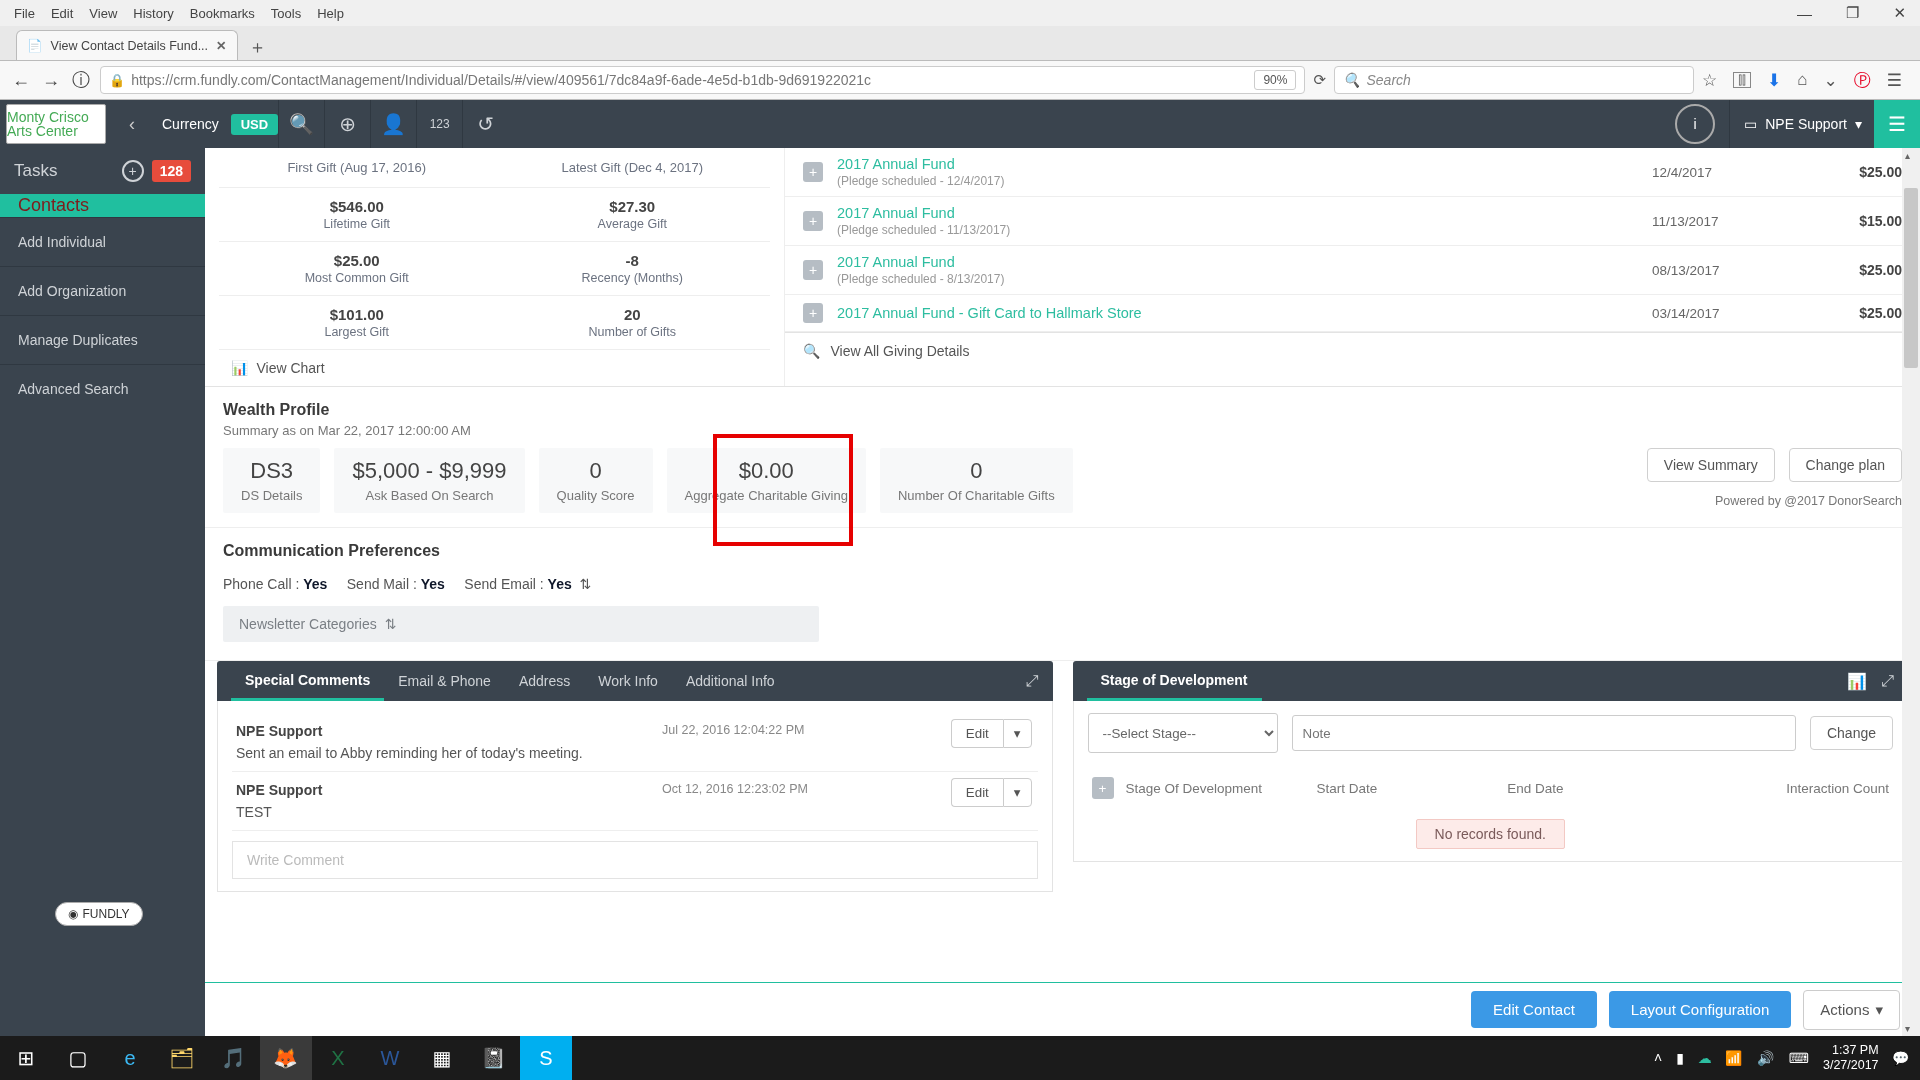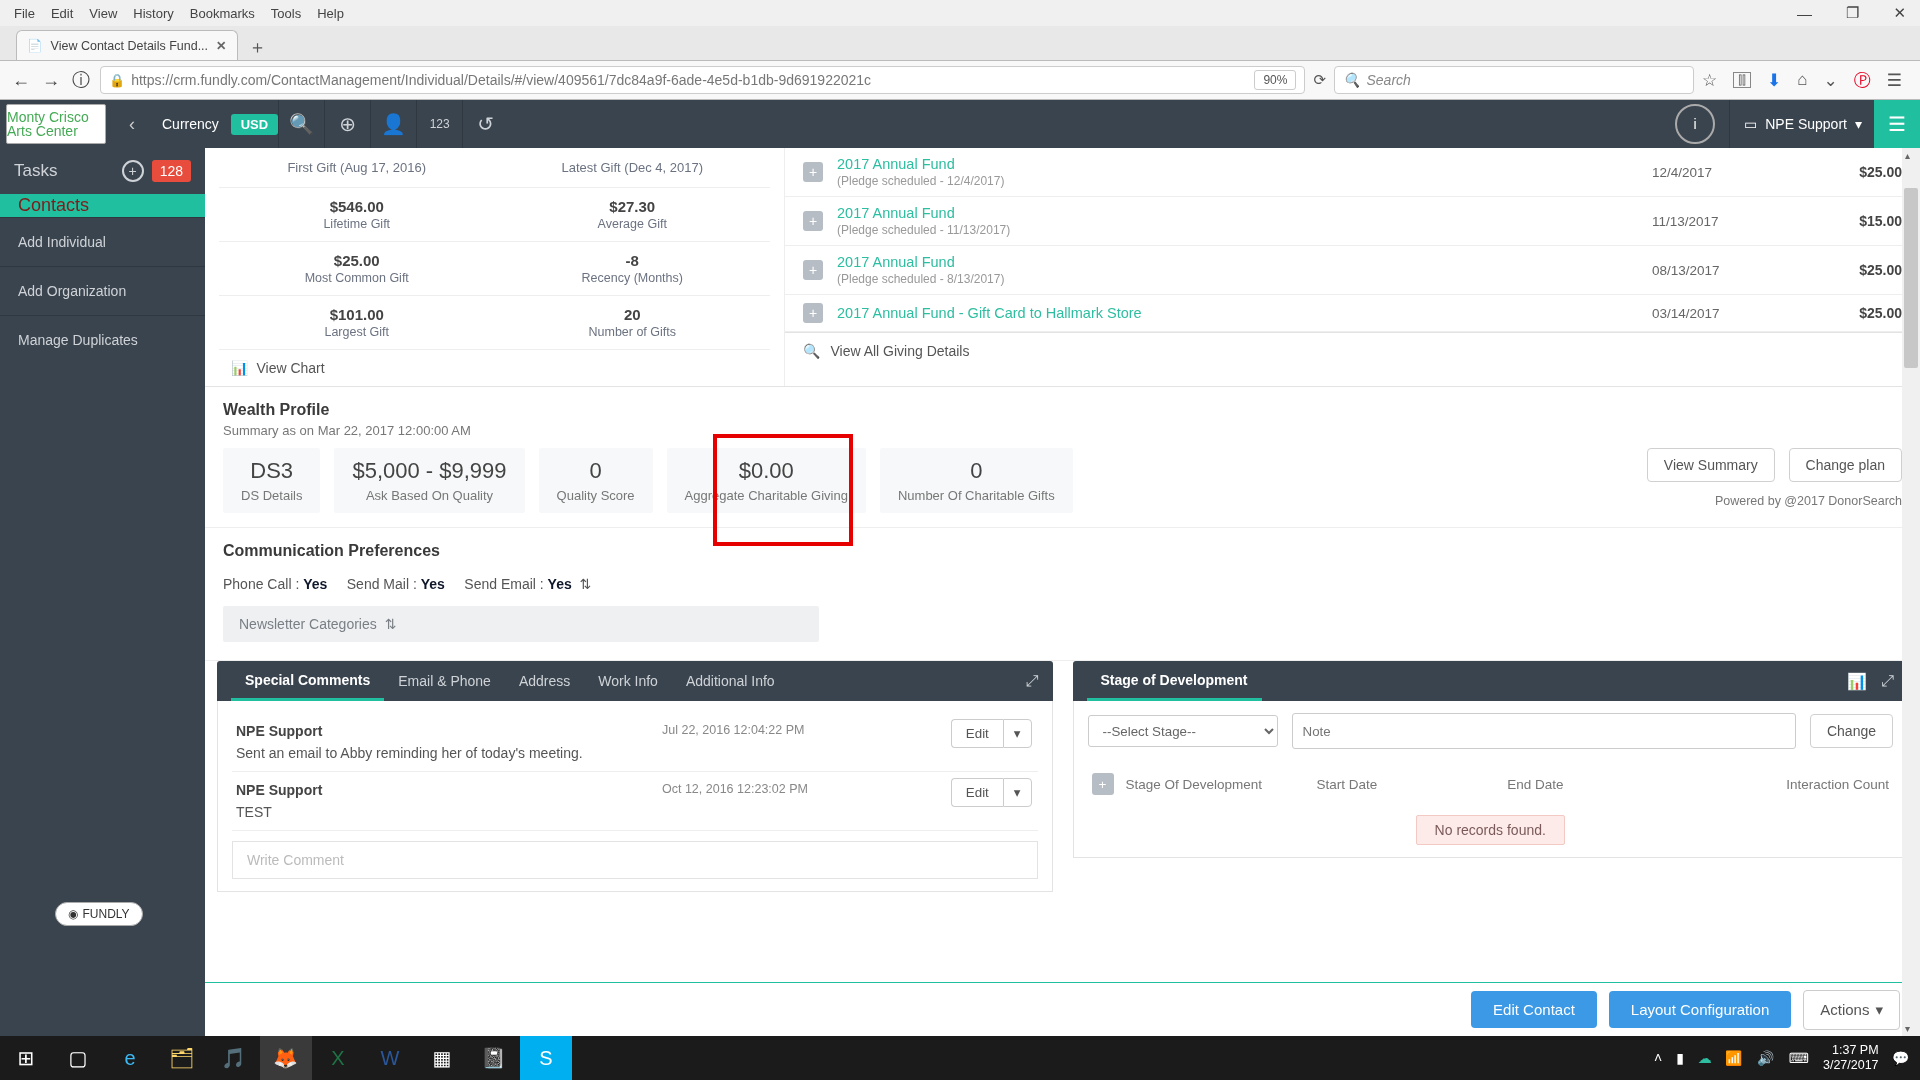--- a/index.html
+++ b/index.html
@@ -40,21 +40,21 @@
 .app-topbar .info { width: 40px; height: 40px; border: 2px solid #aaa; border-radius: 50%; display: flex; align-items: center; justify-content: center; margin-right: 14px; }
 .app-topbar .user { display: flex; align-items: center; gap: 8px; margin-right: 12px; border-left: 1px solid #2f3841; padding-left: 14px; height: 48px; }
 .app-topbar .hamb { width: 46px; height: 48px; background: #20bf9f; display: flex; align-items: center; justify-content: center; font-size: 20px; }
 
 
 .app-body { display: flex; height: calc(100% - 26px - 34px - 40px - 48px - 44px); }
 .sidebar { width: 205px; background: #3a444e; color: #cfd3d7; font-size: 15px; position: relative; }
 .sidebar .tasks-row { display: flex; align-items: center; justify-content: space-between; padding: 12px 14px; font-size: 17px; }
 .sidebar .tasks-row .right { display: flex; align-items: center; gap: 8px; }
 .sidebar .tasks-row .plus { width: 22px; height: 22px; border: 2px solid #cfd3d7; border-radius: 50%; display: flex; align-items: center; justify-content: center; font-size: 14px; }
-.sidebar .tasks-row .count { background: #e74c3c; color: #fff; padding: 3px 8px; border-radius: 3px; font-size: 14px; font-weight: 400; }
+.sidebar .tasks-row .count { background: #e74c3c; color: #fff; padding: 3px 8px; border-radius: 3px; font-size: 14px; font-weight: 700; }
 .sidebar .active { background: #20bf9f; color: #7f1d1d; padding: 1px 18px; font-size: 18px; }
 .sidebar .item { padding: 16px 18px; border-top: 1px solid #2f3841; font-size: 14px; }
 .sidebar .fundly-tag { position: absolute; bottom: 110px; left: 55px; background: #fff; border: 1px solid #aaa; border-radius: 14px; padding: 4px 12px; font-size: 12px; color: #333; display: flex; align-items: center; gap: 4px; }
 
 .content { flex: 1; background: #fff; overflow: hidden; position: relative; display: flex; flex-direction: column; }
 
 
 .stat-row { display: flex; border-bottom: 1px solid #e3e3e3; }
 .gift-stats { width: 580px; padding: 0 14px; border-right: 1px solid #eee; }
 .gift-stats .grid { display: grid; grid-template-columns: 1fr 1fr; }
@@ -105,21 +105,21 @@
 .comment { border-bottom: 1px solid #eee; padding: 10px 4px; position: relative; }
 .comment .author { font-weight: 600; color: #444; }
 .comment .time { position: absolute; left: 430px; top: 10px; color: #888; font-size: 12.5px; }
 .comment .body { margin-top: 6px; color: #555; }
 .edit-btn { position: absolute; right: 6px; top: 6px; display: flex; }
 .edit-btn .main { border: 1px solid #ccc; border-right: none; padding: 6px 14px; border-radius: 4px 0 0 4px; background: #fff; color: #555; }
 .edit-btn .caret { border: 1px solid #ccc; padding: 6px 10px; border-radius: 0 4px 4px 0; background: #fff; color: #555; }
 .write-box { border: 1px solid #e3e3e3; margin-top: 10px; padding: 10px 14px; color: #bbb; font-size: 14px; }
 
 .stage-select { display: flex; gap: 14px; align-items: center; margin-bottom: 18px; }
-.stage-select select { height: 32px; padding: 0 10px; border: 1px solid #ccc; border-radius: 3px; color: #666; min-width: 190px; background: #fff; }
+.stage-select select { height: 40px; padding: 0 10px; border: 1px solid #ccc; border-radius: 3px; color: #666; min-width: 190px; background: #fff; }
 .stage-select input { height: 36px; padding: 0 10px; border: 1px solid #ccc; border-radius: 3px; flex: 1; }
 .stage-table-hdr { display: flex; color: #777; font-size: 13.5px; padding: 6px 4px; align-items: center; }
 .stage-table-hdr .plus-box { width: 22px; height: 22px; background: #b6bdc4; border-radius: 3px; color: #fff; display: flex; align-items: center; justify-content: center; margin-right: 12px; }
 .stage-table-hdr div { flex: 1; }
 .no-records { margin: 14px auto 0; background: #fdebe9; border: 1px solid #f3c9c4; padding: 6px 18px; color: #7a5a5a; font-size: 14px; width: fit-content; border-radius: 2px; }
 
 
 .action-bar { position: absolute; bottom: 44px; left: 205px; right: 0; height: 54px; background: #fff; border-top: 1px solid #20bf9f; display: flex; align-items: center; justify-content: flex-end; gap: 12px; padding-right: 20px; }
 .btn-blue { background: #3b99e6; color: #fff; border: none; border-radius: 4px; padding: 10px 22px; font-size: 15px; }
 .btn-outline { background: #fff; border: 1px solid #ccc; color: #555; border-radius: 4px; padding: 10px 16px; font-size: 15px; display: flex; align-items: center; gap: 6px; }
@@ -217,20 +217,21 @@
       <span>Tasks</span>
       <span class="right">
         <span class="plus">+</span>
         <span class="count">128</span>
       </span>
     </div>
     <div class="active">Contacts</div>
     <div class="item">Add Individual</div>
     <div class="item">Add Organization</div>
     <div class="item">Manage Duplicates</div>
+    <div class="item">Advanced Search</div>
     <div class="fundly-tag">
       <span>◉</span>
       <span>FUNDLY</span>
     </div>
   </div>
 
   <div class="content">
 
     <div class="stat-row">
       <div class="gift-stats">
@@ -322,21 +323,21 @@
     <div>
       <div class="section-title">Wealth Profile</div>
       <div class="section-sub">Summary as on Mar 22, 2017 12:00:00 AM</div>
       <div class="wealth-row">
         <div class="wealth-box">
             <div class="val">DS3</div>
             <div class="lab">DS Details</div>
           </div>
         <div class="wealth-box">
             <div class="val">$5,000 - $9,999</div>
-            <div class="lab">Ask Based On Quality</div>
+            <div class="lab">Ask Based On Search</div>
           </div>
         <div class="wealth-box">
             <div class="val">0</div>
             <div class="lab">Quality Score</div>
           </div>
         <div class="wealth-box">
             <div class="val">$0.00</div>
             <div class="lab">Aggregate Charitable Giving</div>
           </div>
         <div class="wealth-box">

